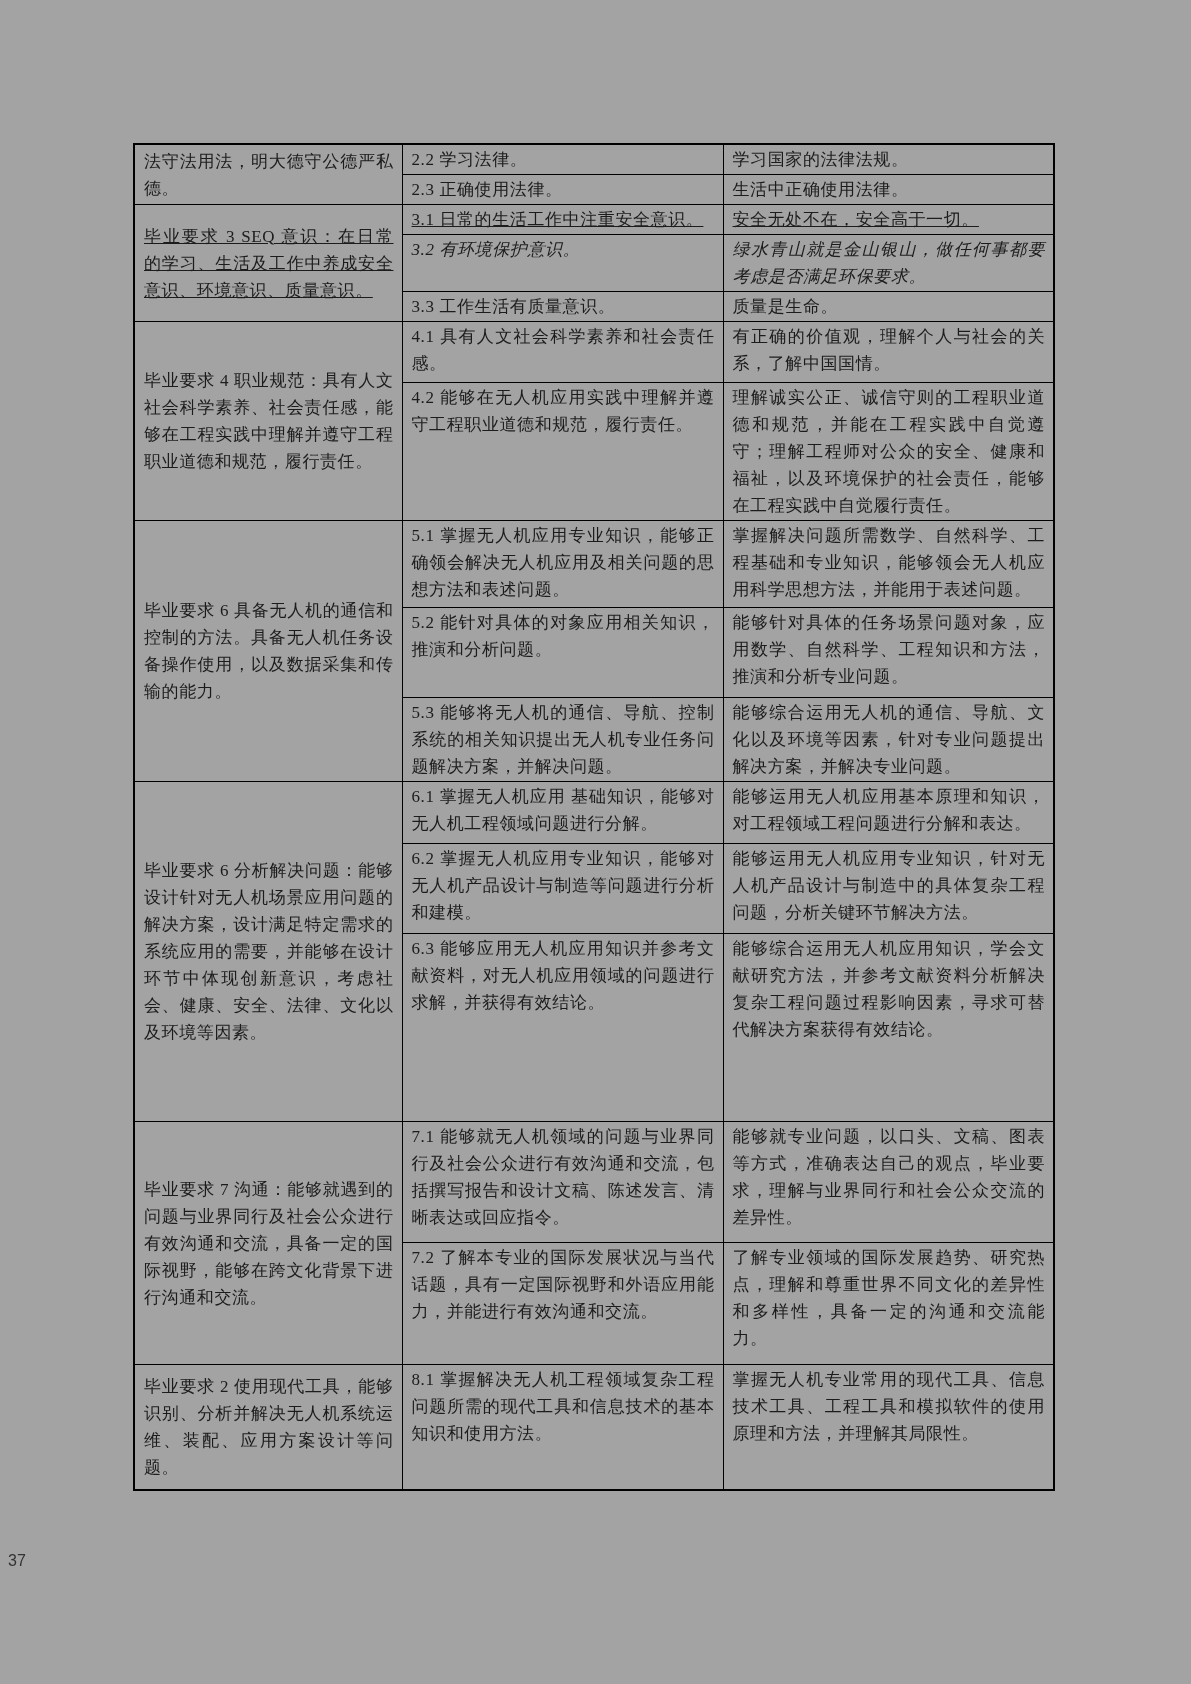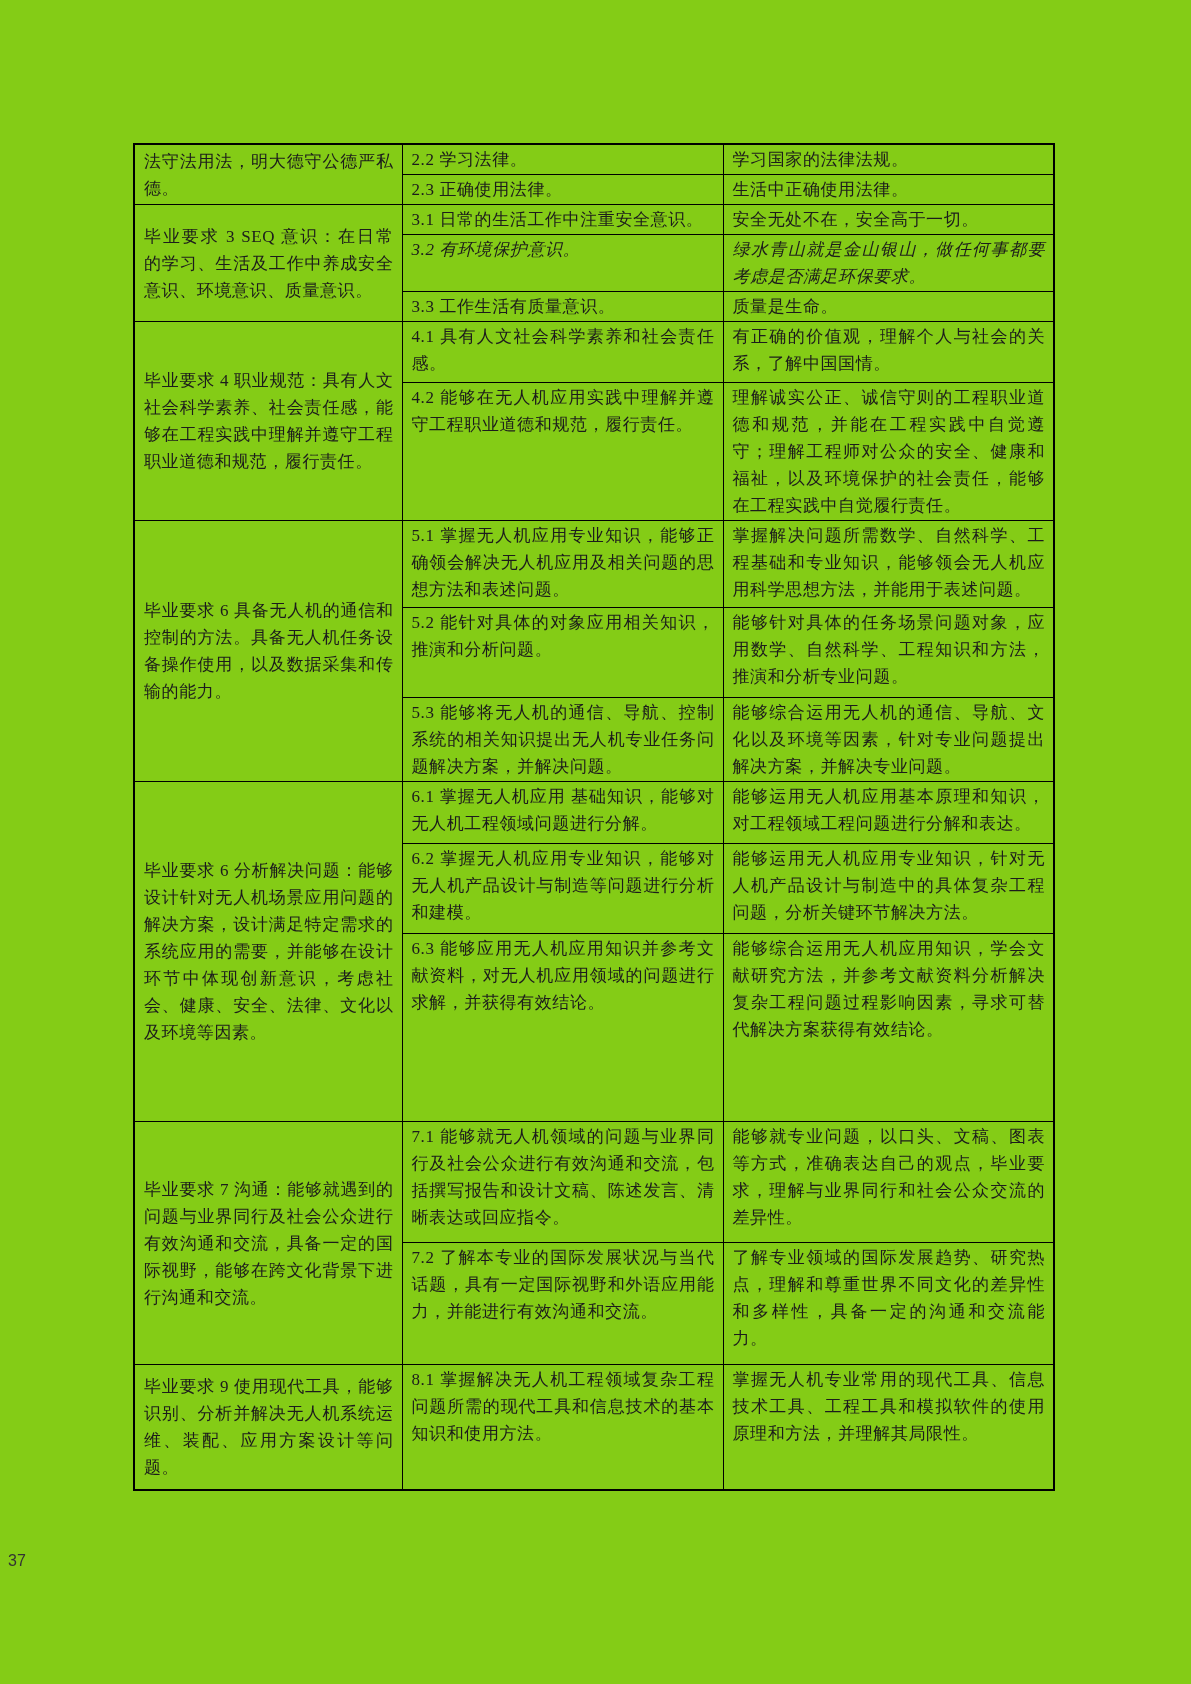--- a/index.html
+++ b/index.html
@@ -7,21 +7,21 @@
   body {
     width: 1191px;
     height: 1684px;
     position: relative;
     font-family: "Liberation Serif", "DejaVu Serif", serif;
     color: #1c1c1c;
   }
   .page {
     position: absolute;
     inset: 0;
-    background: #84cc16;
+    background: #a3a3a3;
   }
   table.req-table {
     position: absolute;
     left: 133px;
     top: 143px;
     width: 920px;
     border-collapse: collapse;
     table-layout: fixed;
     border: 2px solid #000;
   }
@@ -61,21 +61,21 @@
     <tbody id="table-body">
         <tr style="height: 30px;">
           <td rowspan="2" class="col-req">法守法用法，明大德守公德严私德。</td>
           <td class="col-ind">2.2 学习法律。</td>
           <td class="col-desc">学习国家的法律法规。</td>
         </tr>
         <tr style="height: 30px;">
           <td class="col-ind">2.3 正确使用法律。</td>
           <td class="col-desc">生活中正确使用法律。</td>
         </tr>
-        <tr style="height: 28px;">
+        <tr style="height: 28px; text-decoration: underline;">
           <td rowspan="3" class="col-req">毕业要求 3 SEQ 意识：在日常的学习、生活及工作中养成安全意识、环境意识、质量意识。</td>
           <td class="col-ind">3.1 日常的生活工作中注重安全意识。</td>
           <td class="col-desc">安全无处不在，安全高于一切。</td>
         </tr>
         <tr style="height: 56px; font-style: italic;">
           <td class="col-ind">3.2 有环境保护意识。</td>
           <td class="col-desc">绿水青山就是金山银山，做任何事都要考虑是否满足环保要求。</td>
         </tr>
         <tr style="height: 28px;">
           <td class="col-ind">3.3 工作生活有质量意识。</td>
@@ -119,21 +119,21 @@
         <tr style="height: 121px;">
           <td rowspan="2" class="col-req">毕业要求 7 沟通：能够就遇到的问题与业界同行及社会公众进行有效沟通和交流，具备一定的国际视野，能够在跨文化背景下进行沟通和交流。</td>
           <td class="col-ind">7.1 能够就无人机领域的问题与业界同行及社会公众进行有效沟通和交流，包括撰写报告和设计文稿、陈述发言、清晰表达或回应指令。</td>
           <td class="col-desc">能够就专业问题，以口头、文稿、图表等方式，准确表达自己的观点，毕业要求，理解与业界同行和社会公众交流的差异性。</td>
         </tr>
         <tr style="height: 122px;">
           <td class="col-ind">7.2 了解本专业的国际发展状况与当代话题，具有一定国际视野和外语应用能力，并能进行有效沟通和交流。</td>
           <td class="col-desc">了解专业领域的国际发展趋势、研究热点，理解和尊重世界不同文化的差异性和多样性，具备一定的沟通和交流能力。</td>
         </tr>
         <tr style="height: 125px;">
-          <td rowspan="1" class="col-req">毕业要求 9 使用现代工具，能够识别、分析并解决无人机系统运维、装配、应用方案设计等问题。</td>
+          <td rowspan="1" class="col-req">毕业要求 2 使用现代工具，能够识别、分析并解决无人机系统运维、装配、应用方案设计等问题。</td>
           <td class="col-ind">8.1 掌握解决无人机工程领域复杂工程问题所需的现代工具和信息技术的基本知识和使用方法。</td>
           <td class="col-desc">掌握无人机专业常用的现代工具、信息技术工具、工程工具和模拟软件的使用原理和方法，并理解其局限性。</td>
         </tr>
       </tbody>
   </table>
 
   <div class="page-number">37</div>
 
 </div>
 

